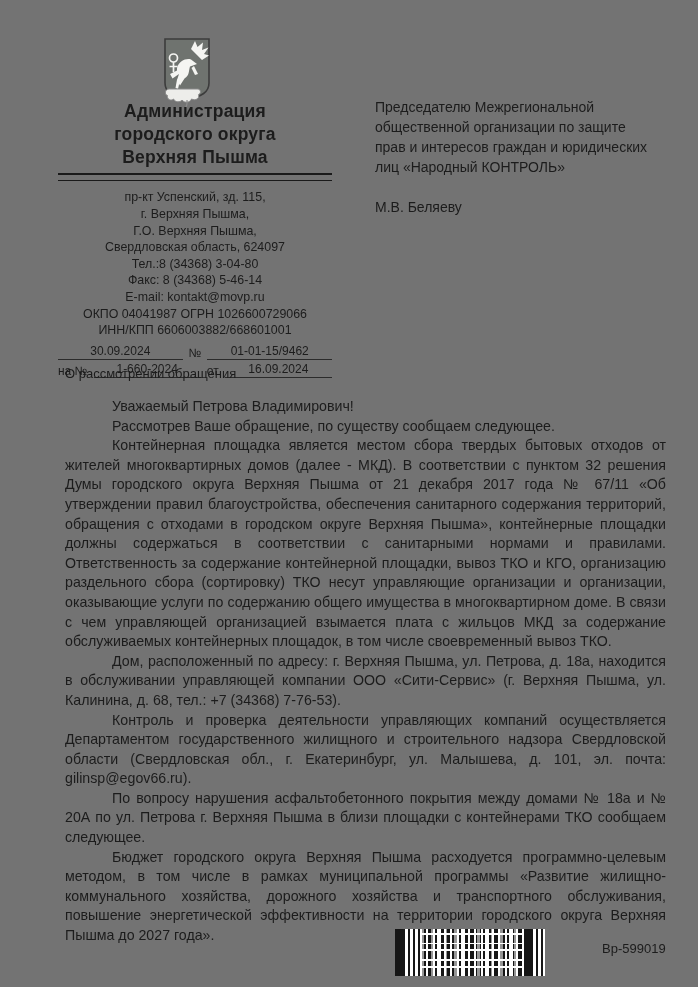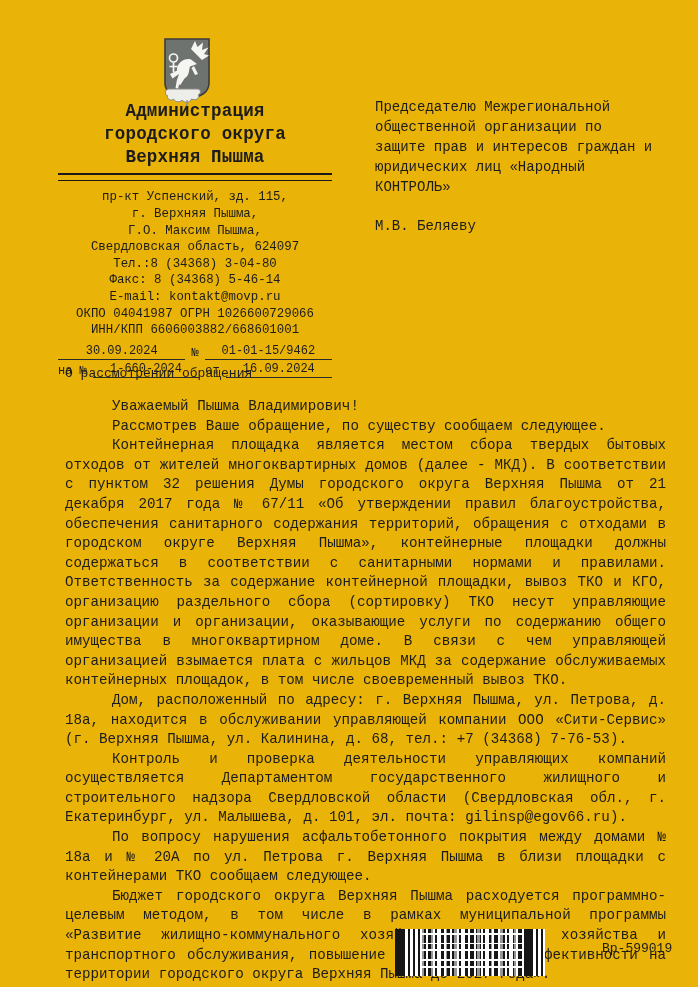--- a/index.html
+++ b/index.html
@@ -1,30 +1,30 @@
 <!DOCTYPE html>
 <html><head>
 <meta charset="utf-8">
 <style>
   html,body{margin:0;padding:0;background:#888;}
   .page{
     position:relative;width:698px;height:987px;margin:0 auto;
-    background:#eab308;color:#1c1c1c;overflow:hidden;
-    font-family:Liberation Mono, monospace;
+    background:#737373;color:#1c1c1c;overflow:hidden;
+    font-family:Liberation Sans, sans-serif;
   }
   
   .emblem{position:absolute;left:160px;top:36px;width:54px;height:82px;}
   
   .left-col{position:absolute;left:58px;top:100px;width:274px;text-align:center;}
   .org-title{font-weight:bold;font-size:17.5px;line-height:1.32;letter-spacing:.2px;}
   .org-divider{height:5px;margin:4px 0 8px 0;border-top:2.5px solid #1a1a1a;border-bottom:1.2px solid #1a1a1a;}
   .org-address{font-size:12.4px;line-height:1.34;}
   .org-address div{white-space:nowrap;text-align:center;}
   .ref-rows{margin-top:5px;font-size:12px;}
-  .ref-row{display:flex;align-items:flex-end;margin-top:4px;}
+  .ref-row{display:flex;align-items:flex-end;margin-top:4px;justify-content:flex-end;}
   .ref-row.second{margin-top:2px;}
   .u{border-bottom:1.1px solid #2b2b2b;flex:1;text-align:center;padding-bottom:1px;white-space:nowrap;}
   .ref-label{padding:0 6px;white-space:nowrap;}
   .ref-label-left{padding-right:6px;white-space:nowrap;}
   
   .recipient{position:absolute;left:375px;top:98px;width:278px;font-size:14px;line-height:1.42;}
   .recipient-name{margin-top:20px;}
   
   .subject{position:absolute;left:65px;top:366px;font-size:13px;}
   .body{position:absolute;left:65px;top:397px;width:601px;font-size:14.2px;line-height:19.6px;}
@@ -68,21 +68,21 @@
   <div class="left-col">
     <div class="org-title">
       <div>Администрация</div>
       <div>городского округа</div>
       <div>Верхняя Пышма</div>
     </div>
     <div class="org-divider"></div>
     <div class="org-address">
       <div>пр-кт Успенский, зд. 115,</div>
       <div>г. Верхняя Пышма,</div>
-      <div>Г.О. Максим Пышма,</div>
+      <div>Г.О. Верхняя Пышма,</div>
       <div>Свердловская область, 624097</div>
       <div>Тел.:8 (34368) 3-04-80</div>
       <div>Факс: 8 (34368) 5-46-14</div>
       <div>E-mail: kontakt@movp.ru</div>
       <div>ОКПО 04041987 ОГРН 1026600729066</div>
       <div>ИНН/КПП 6606003882/668601001</div>
     </div>
     <div class="ref-rows">
       <div class="ref-row">
         <span class="u">30.09.2024</span>
@@ -99,21 +99,21 @@
   </div>
 
   <div class="recipient">
     <div>Председателю Межрегиональной общественной организации по защите прав и интересов граждан и юридических лиц «Народный КОНТРОЛЬ»</div>
     <div class="recipient-name">М.В. Беляеву</div>
   </div>
 
   <div class="subject">О рассмотрении обращения</div>
 
   <div class="body">
-    <p class="salutation">Уважаемый Пышма Владимирович!</p>
+    <p class="salutation">Уважаемый Петрова Владимирович!</p>
     <p>Рассмотрев Ваше обращение, по существу сообщаем следующее.</p>
     <p>Контейнерная площадка является местом сбора твердых бытовых отходов от жителей многоквартирных домов (далее - МКД). В соответствии с пунктом 32 решения Думы городского округа Верхняя Пышма от 21 декабря 2017 года № 67/11 «Об утверждении правил благоустройства, обеспечения санитарного содержания территорий, обращения с отходами в городском округе Верхняя Пышма», контейнерные площадки должны содержаться в соответствии с санитарными нормами и правилами. Ответственность за содержание контейнерной площадки, вывоз ТКО и КГО, организацию раздельного сбора (сортировку) ТКО несут управляющие организации и организации, оказывающие услуги по содержанию общего имущества в многоквартирном доме. В связи с чем управляющей организацией взымается плата с жильцов МКД за содержание обслуживаемых контейнерных площадок, в том числе своевременный вывоз ТКО.</p>
     <p>Дом, расположенный по адресу: г. Верхняя Пышма, ул. Петрова, д. 18а, находится в обслуживании управляющей компании ООО «Сити-Сервис» (г. Верхняя Пышма, ул. Калинина, д. 68, тел.: +7 (34368) 7-76-53).</p>
     <p>Контроль и проверка деятельности управляющих компаний осуществляется Департаментом государственного жилищного и строительного надзора Свердловской области (Свердловская обл., г. Екатеринбург, ул. Малышева, д. 101, эл. почта: gilinsp@egov66.ru).</p>
     <p>По вопросу нарушения асфальтобетонного покрытия между домами № 18а и № 20А по ул. Петрова г. Верхняя Пышма в близи площадки с контейнерами ТКО сообщаем следующее.</p>
     <p>Бюджет городского округа Верхняя Пышма расходуется программно-целевым методом, в том числе в рамках муниципальной программы «Развитие жилищно-коммунального хозяйства, дорожного хозяйства и транспортного обслуживания, повышение энергетической эффективности на территории городского округа Верхняя Пышма до 2027 года».</p>
   </div>
 
   <div class="barcode">
     <div class="bc-left"></div>

